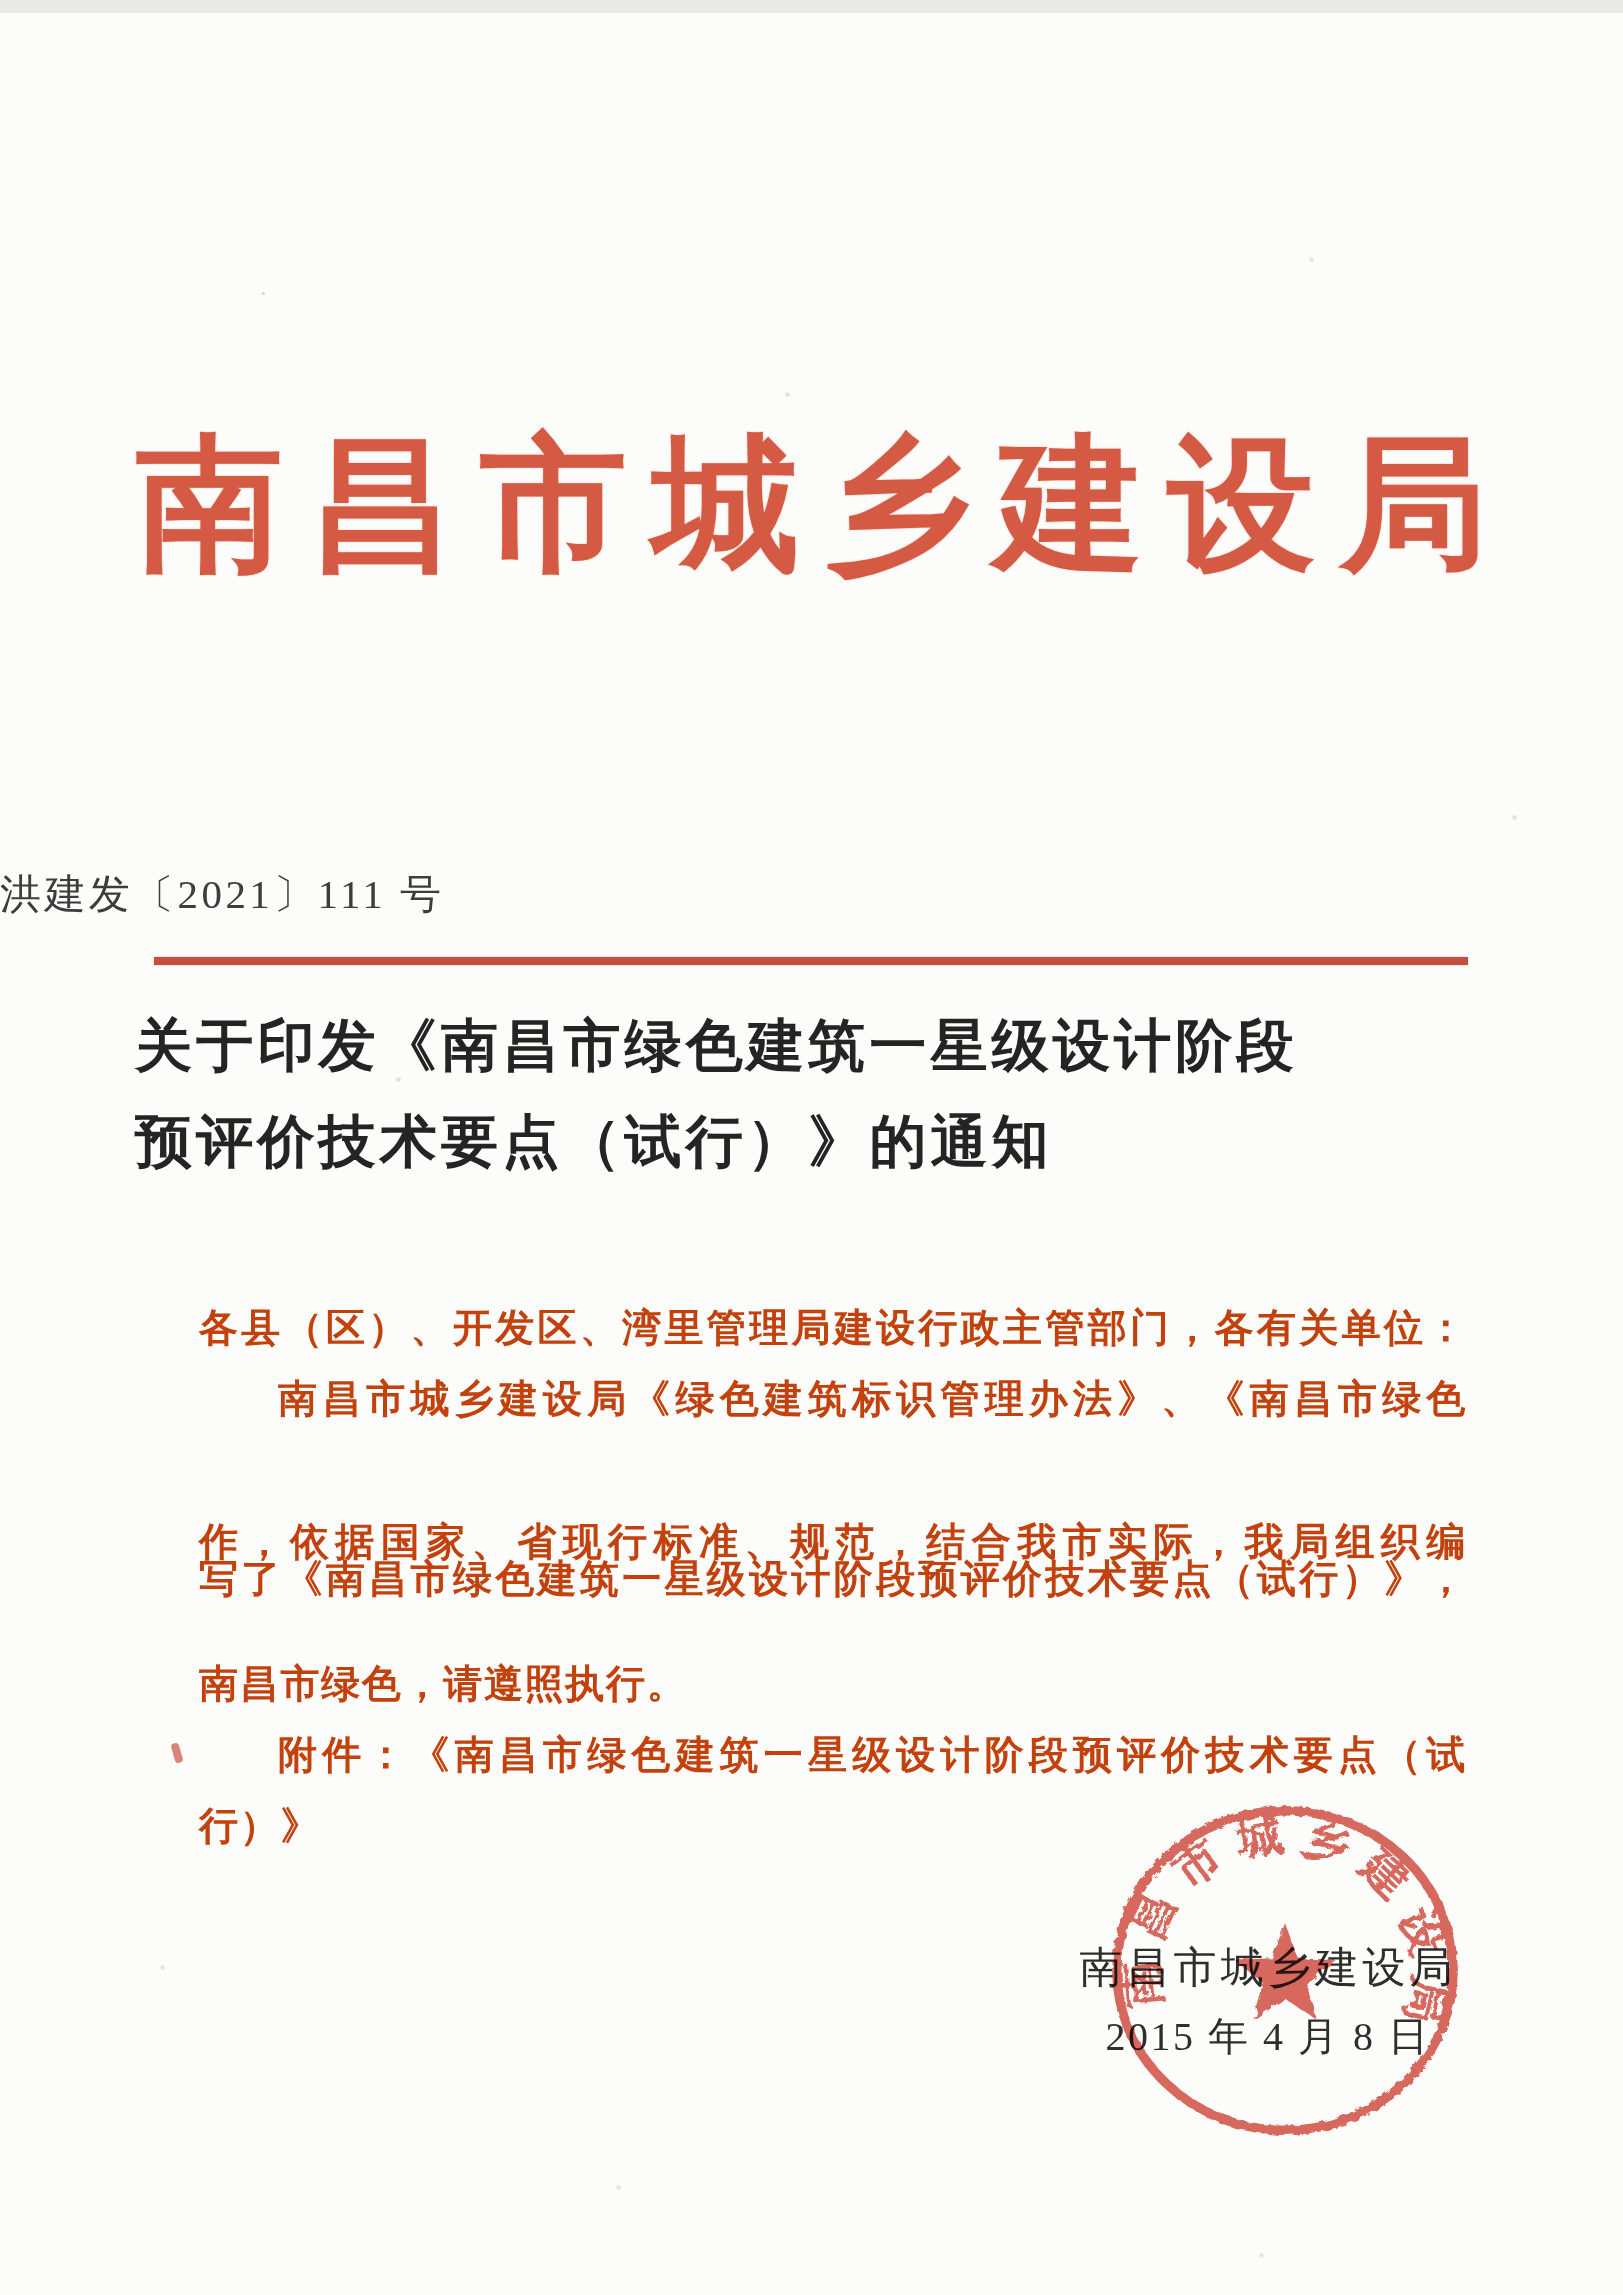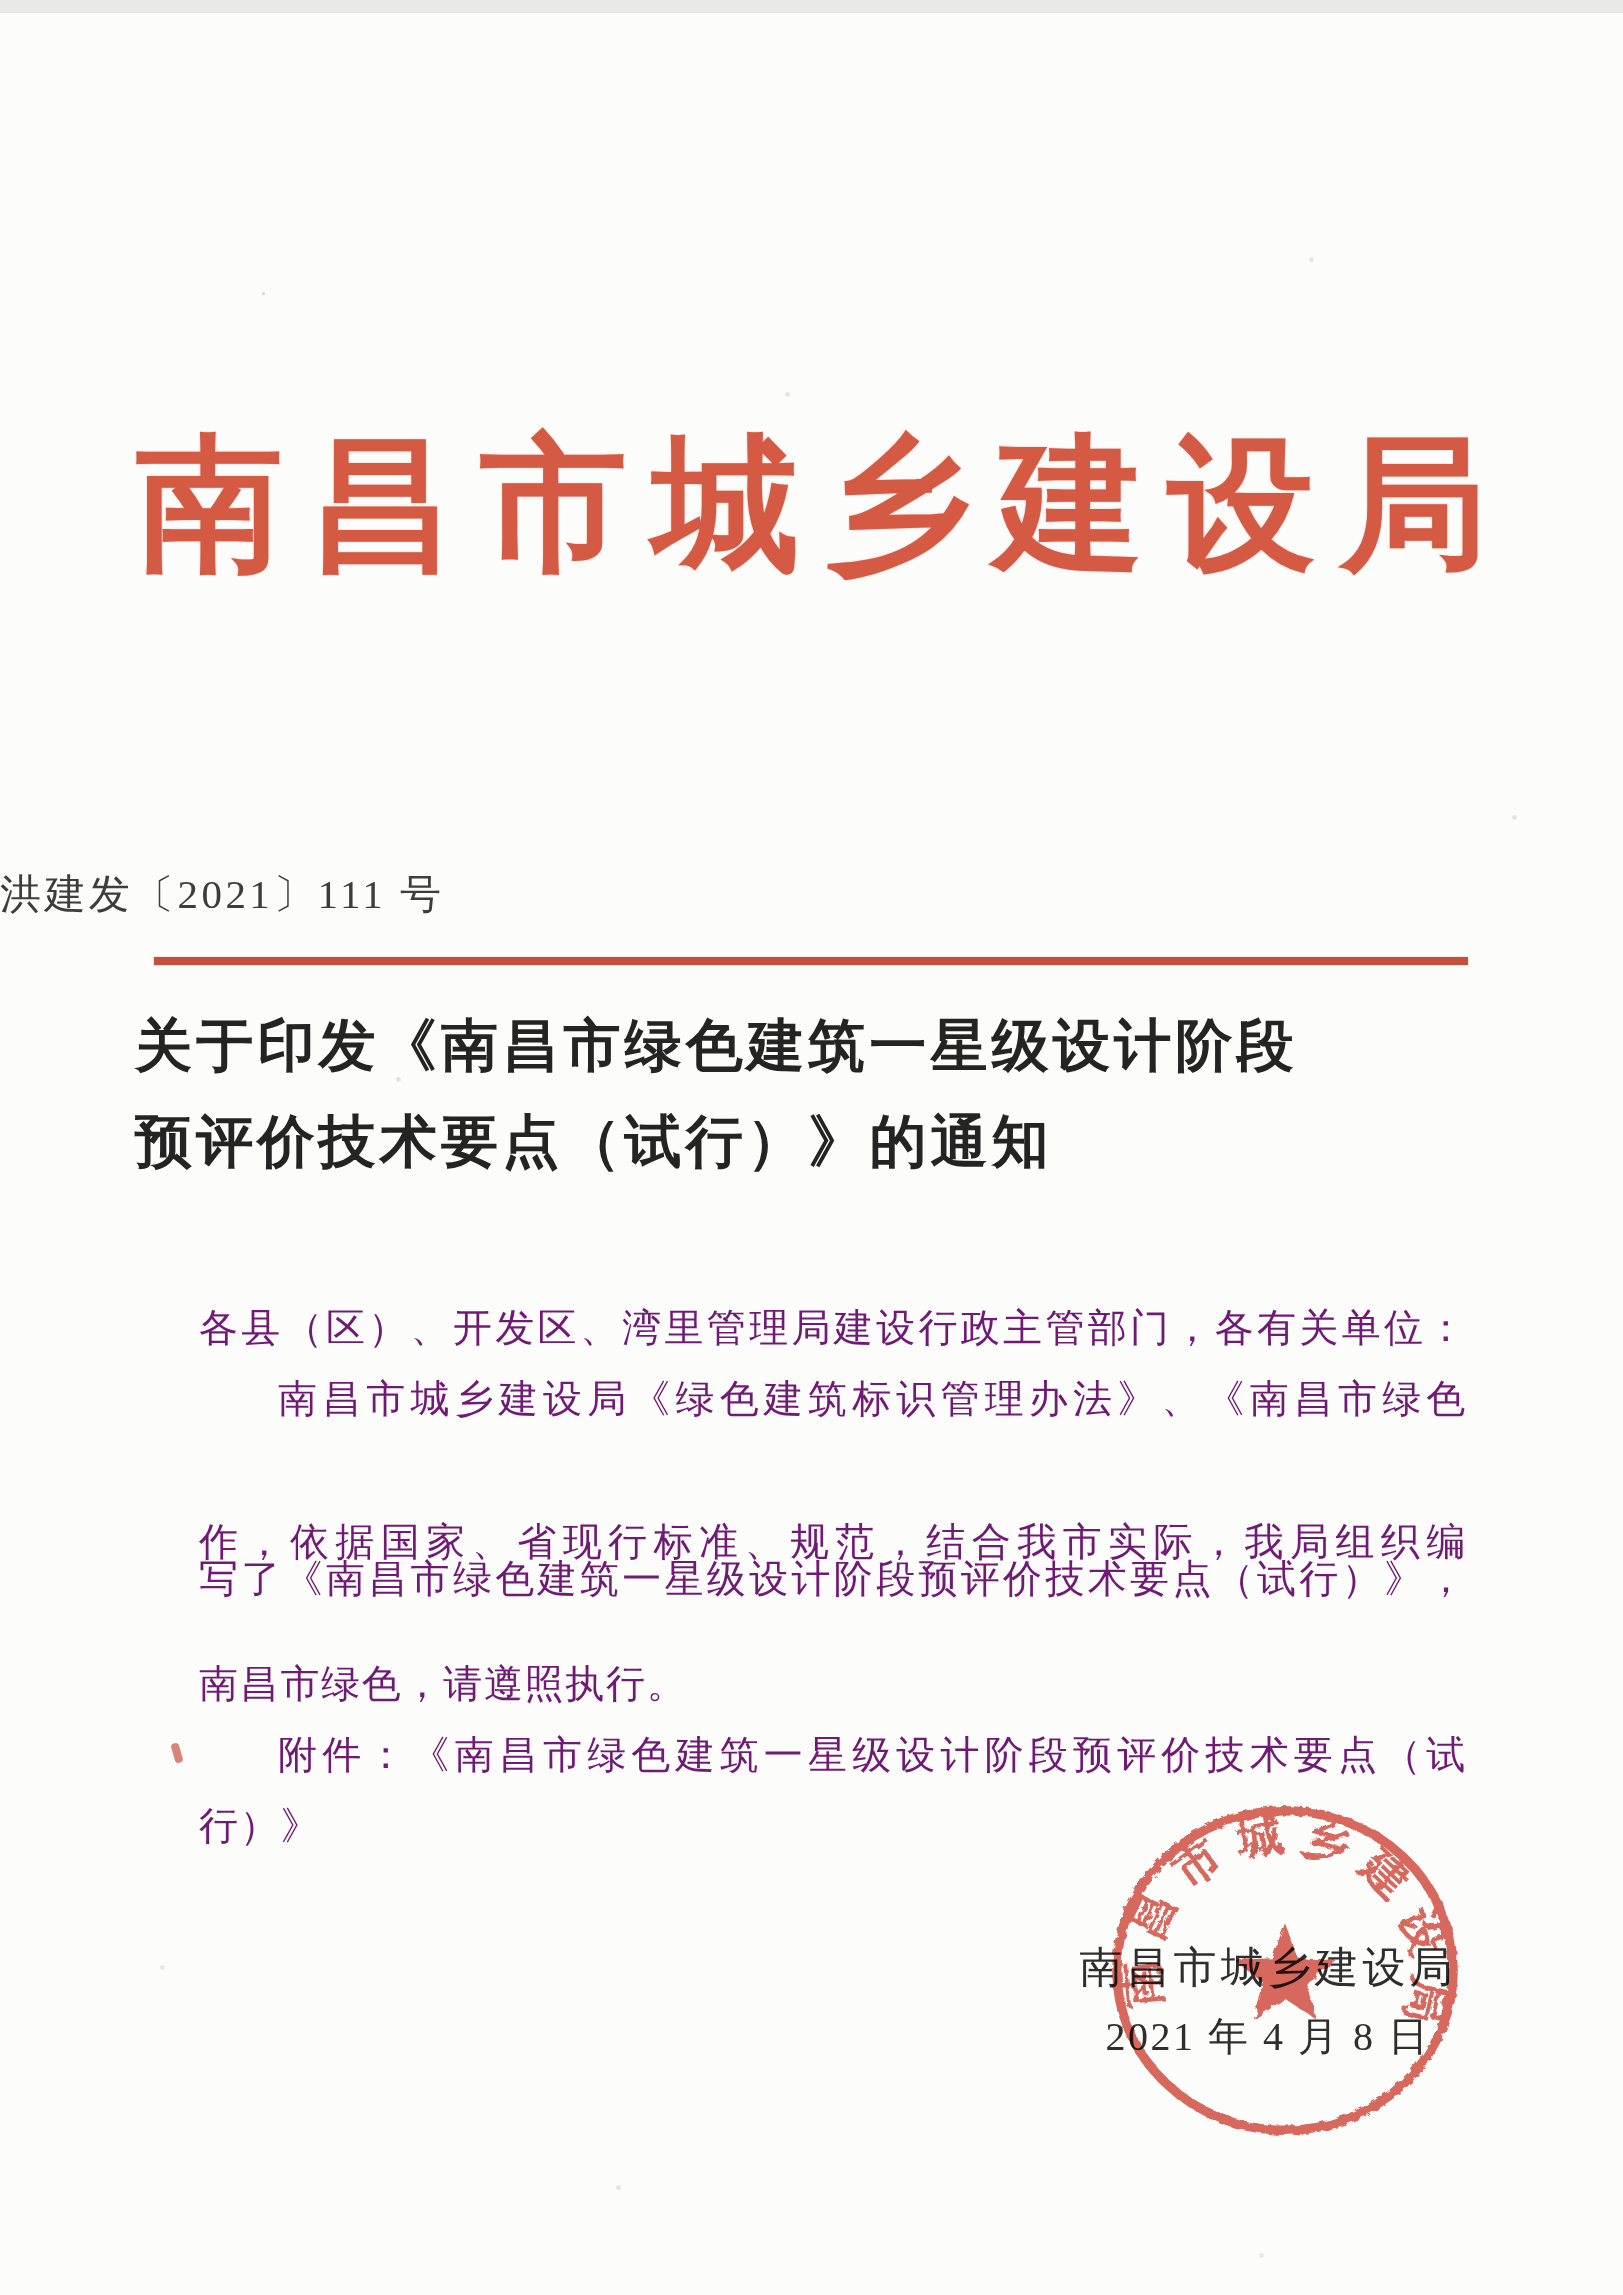--- a/index.html
+++ b/index.html
@@ -30,22 +30,22 @@
     position:absolute;left:154px;top:944px;width:1314px;height:7.6px;
     background:#c44f3e;box-shadow:0 0 0.8px #c44f3e;
   }
   .notice-title{
     position:absolute;left:135px;top:985px;width:1353px;
     text-align:left;font-weight:bold;color:#242424;
     font-size:57px;line-height:96px;letter-spacing:4.2px;
   }
   .body-line{
     position:absolute;left:199px;width:1268px;box-sizing:border-box;
-    font-size:39px;line-height:51px;color:#701a75;letter-spacing:1.7px;
-    text-align:justify;text-align-last:justify;white-space:nowrap;
+    font-size:39px;line-height:51px;color:#c2410c;letter-spacing:1.7px;
+    text-align:justify;text-align-last:justify;white-space:nowrap;font-weight:bold;
   }
   .body-line.indent{padding-left:79px;}
   .body-line.short{text-align-last:left;white-space:normal;}
   .sig-org{
     position:absolute;left:1065px;top:1928px;width:406px;text-align:center;
     font-size:43px;line-height:54px;color:#2e2e2e;letter-spacing:4.2px;
   }
   .sig-date{
     position:absolute;left:1065px;top:1997px;width:406px;text-align:center;
     font-size:40px;line-height:54px;color:#2e2e2e;letter-spacing:2.5px;
@@ -79,21 +79,21 @@
 
   <div class="body-line" style="top:1289px">各县（区）、开发区、湾里管理局建设行政主管部门，各有关单位：</div>
   <div class="body-line indent" style="top:1360px">南昌市城乡建设局《绿色建筑标识管理办法》、《南昌市绿色</div>
   <div class="body-line" style="top:1503px">作，依据国家、省现行标准、规范，结合我市实际，我局组织编</div>
   <div class="body-line" style="top:1540px">写了《南昌市绿色建筑一星级设计阶段预评价技术要点（试行）》，</div>
   <div class="body-line short" style="top:1645px">南昌市绿色，请遵照执行。</div>
   <div class="body-line indent" style="top:1716px">附件：《南昌市绿色建筑一星级设计阶段预评价技术要点（试</div>
   <div class="body-line short" style="top:1787px">行）》</div>
 
   <div class="sig-org">南昌市城乡建设局</div>
-  <div class="sig-date">2021 年 4 月 8 日</div>
+  <div class="sig-date">2015 年 4 月 8 日</div>
 
   <svg class="seal" viewBox="0 0 440 420" xmlns="http://www.w3.org/2000/svg" xmlns:xlink="http://www.w3.org/1999/xlink">
     <defs>
       <path id="sealArc" d="M 77 259 A 152 143 0 1 1 363 259" fill="none"></path>
       <filter id="stampTexture" x="-10%" y="-10%" width="120%" height="120%">
         <feTurbulence type="fractalNoise" baseFrequency="0.12" numOctaves="2" result="noise"></feTurbulence>
         <feDisplacementMap in="SourceGraphic" in2="noise" scale="7"></feDisplacementMap>
       </filter>
     </defs>
     <g filter="url(#stampTexture)">

